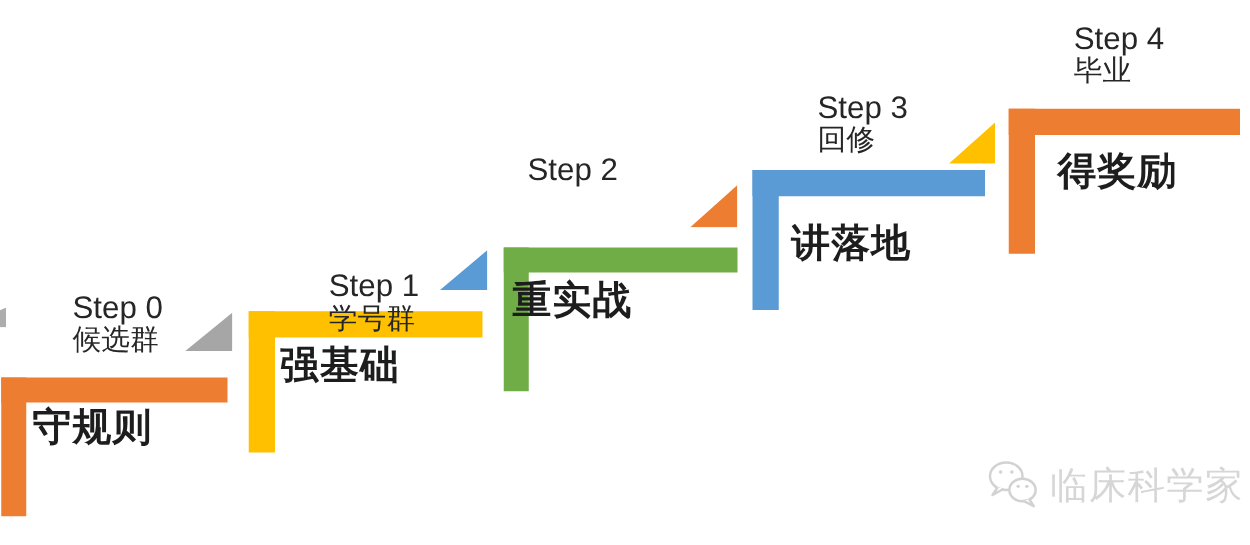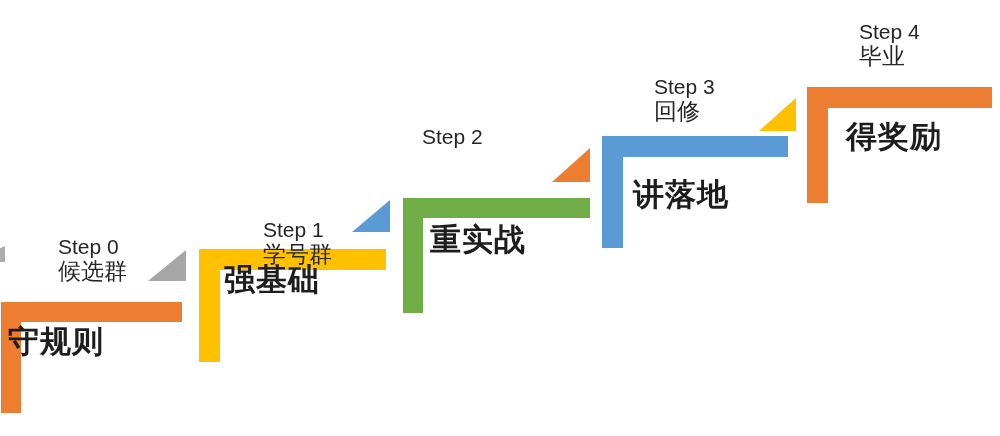--- a/index.html
+++ b/index.html
@@ -11,40 +11,40 @@
   }
   .bracket {
     position:absolute; box-sizing:border-box;
     border-style:solid; border-right:none; border-bottom:none;
   }
   .action {
     position:absolute; font-weight:bold; font-size:31px; line-height:32px;
     color:#1d1d1d; white-space:nowrap; letter-spacing:1px;
   }
   .step-text { position:absolute; text-align:left; white-space:nowrap; color:#262626; }
-  .line-step { font-size:21px; line-height:25px; }
+  .line-step { font-size:25px; line-height:25px; }
   .line-sub  { font-size:23px; line-height:25px; }
   .line-extra{ font-size:21px; line-height:22px; margin-top:7px; }
   .tri {
     position:absolute;
     clip-path:polygon(0% 100%, 100% 0%, 100% 100%);
   }
   
   .s0 .bracket { left:1px;  top:302px; width:181px; height:111px; border-width:20px 0 0 20px; border-color:#ED7D31; }
-  .s0 .action  { left:8px; top:326px; }
+  .s0 .action  { left:26px; top:326px; }
   .s0 .step-text { left:58px;  top:234px; }
   .s0 .tri { left:148px; top:250px; width:38px; height:31px; background:#A6A6A6; }
   
   .s1 .bracket { left:199px; top:249px; width:187px; height:113px; border-width:21px 0 0 21px; border-color:#FFC000; }
-  .s1 .action  { left:224px; top:264px; }
+  .s1 .action  { left:224px; top:276px; }
   .s1 .step-text { left:263px; top:179px;margin-top:38px; }
   .s1 .tri { left:352px; top:200px; width:38px; height:32px; background:#5B9BD5; }
   
   .s2 .bracket { left:403px; top:198px; width:187px; height:115px; border-width:20px 0 0 20px; border-color:#70AD47; }
-  .s2 .action  { left:430px; top:224px;font-family:Liberation Serif, serif; }
+  .s2 .action  { left:410px; top:224px;font-family:Liberation Serif, serif; }
   .s2 .step-text { left:422px; top:111px;margin-top:13px; }
   .s2 .tri { left:552px; top:148px; width:38px; height:34px; background:#ED7D31; }
   
   .s3 .bracket { left:602px; top:136px; width:186px; height:112px; border-width:21px 0 0 21px; border-color:#5B9BD5; }
   .s3 .action  { left:633px; top:179px; }
   .s3 .step-text { left:654px; top:74px; }
   .s3 .tri { left:759px; top:98px; width:37px; height:33px; background:#FFC000; }
   
   .s4 .bracket { left:807px; top:87px; width:185px; height:116px; border-width:21px 0 0 21px; border-color:#ED7D31; }
   .s4 .action  { left:846px; top:121px; }
@@ -110,14 +110,27 @@
 
   <div class="s4">
     <div class="bracket"></div>
     <div class="step-text">
       <div class="line-step">Step 4</div>
       <div class="line-sub">毕业</div>
     </div>
     <div class="action">得奖励</div>
   </div>
 
+  <div class="watermark">
+    <svg class="wm-logo" viewBox="0 0 48 48" fill="none">
+      <ellipse cx="19" cy="17" rx="13" ry="11" fill="#ffffff" stroke="#d2d2d2" stroke-width="2"></ellipse>
+      <path d="M12 26 L8 32 L17 27" fill="#ffffff" stroke="#d2d2d2" stroke-width="2" stroke-linejoin="round"></path>
+      <circle cx="14.5" cy="13.5" r="1.4" fill="#d2d2d2"></circle>
+      <circle cx="23.5" cy="13.5" r="1.4" fill="#d2d2d2"></circle>
+      <ellipse cx="32" cy="28" rx="10.5" ry="9" fill="#ffffff" stroke="#d2d2d2" stroke-width="2"></ellipse>
+      <path d="M37.5 35.5 L41 41 L32.5 36.5" fill="#ffffff" stroke="#d2d2d2" stroke-width="2" stroke-linejoin="round"></path>
+      <circle cx="28.5" cy="25" r="1.3" fill="#d2d2d2"></circle>
+      <circle cx="35.5" cy="25" r="1.3" fill="#d2d2d2"></circle>
+    </svg>
+    <div class="wm-text">临床科学家</div>
+  </div>
 
 </div>
 
 </body></html>

